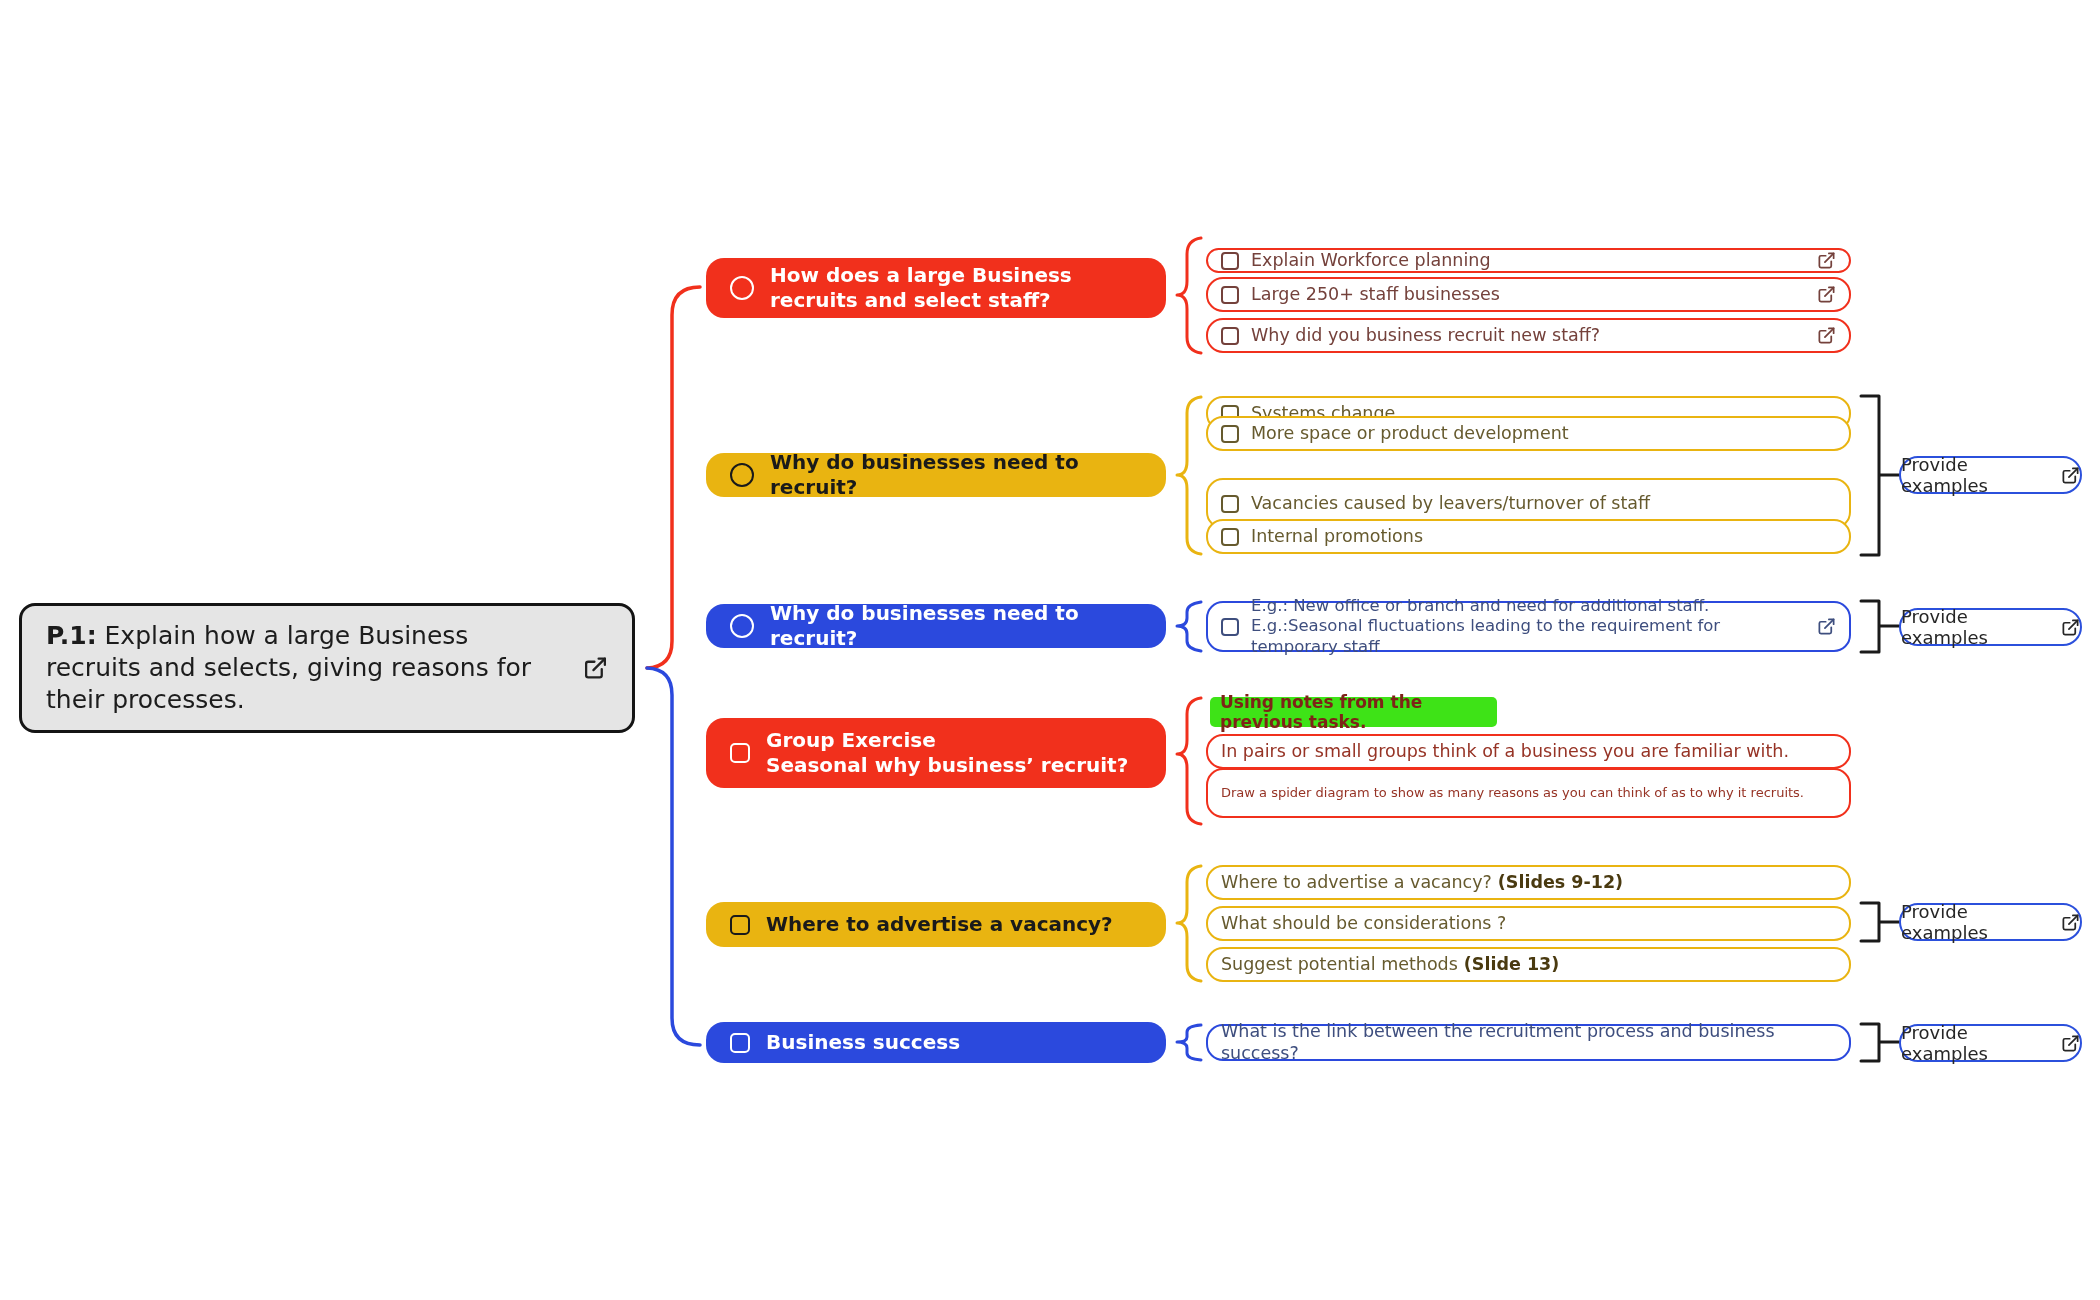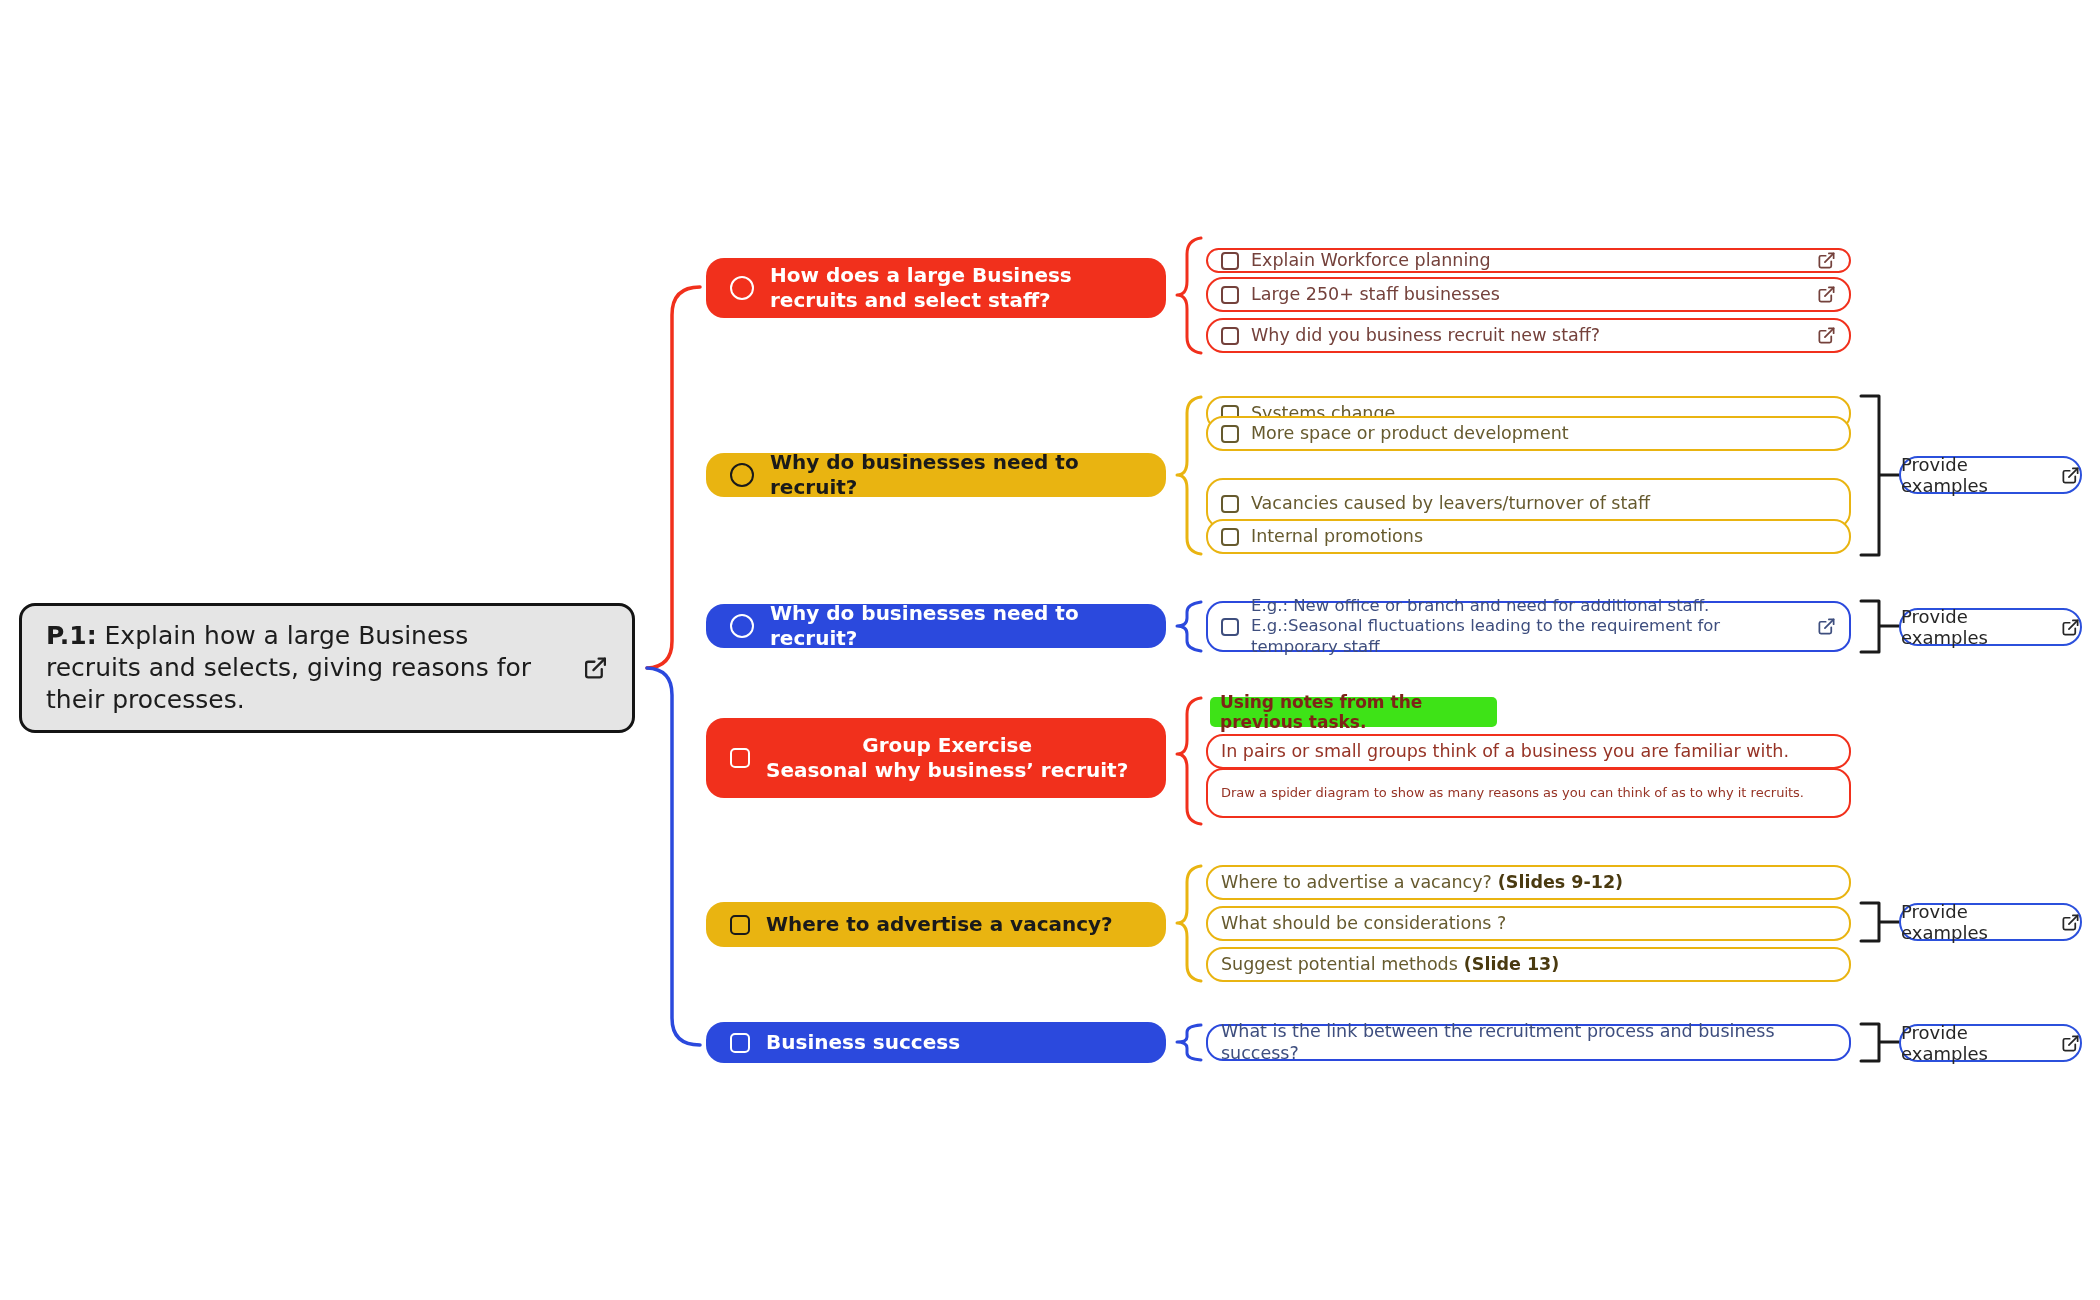--- a/index.html
+++ b/index.html
@@ -158,21 +158,21 @@
         <use href="#ext-icon"></use>
       </svg>
   </div>
   <div class="pe" style="top:608px;">
     <span>Provide examples</span>
     <svg class="ext">
         <use href="#ext-icon"></use>
       </svg>
   </div>
 
-  <div class="node red" style="top:718px;height:80px;text-align:center;">
+  <div class="node red" style="top:718px;height:70px;">
     <span class="icon-square"></span>
     <span class="title">
       <span style="display:block;">Group Exercise</span>
       <span style="display:block;">Seasonal why business’ recruit?</span>
     </span>
   </div>
   <div class="gbar" style="top:697px;">
     <span>Using notes from the previous tasks.</span>
   </div>
   <div class="pill red-deep" style="top:734px;height:35px;">

